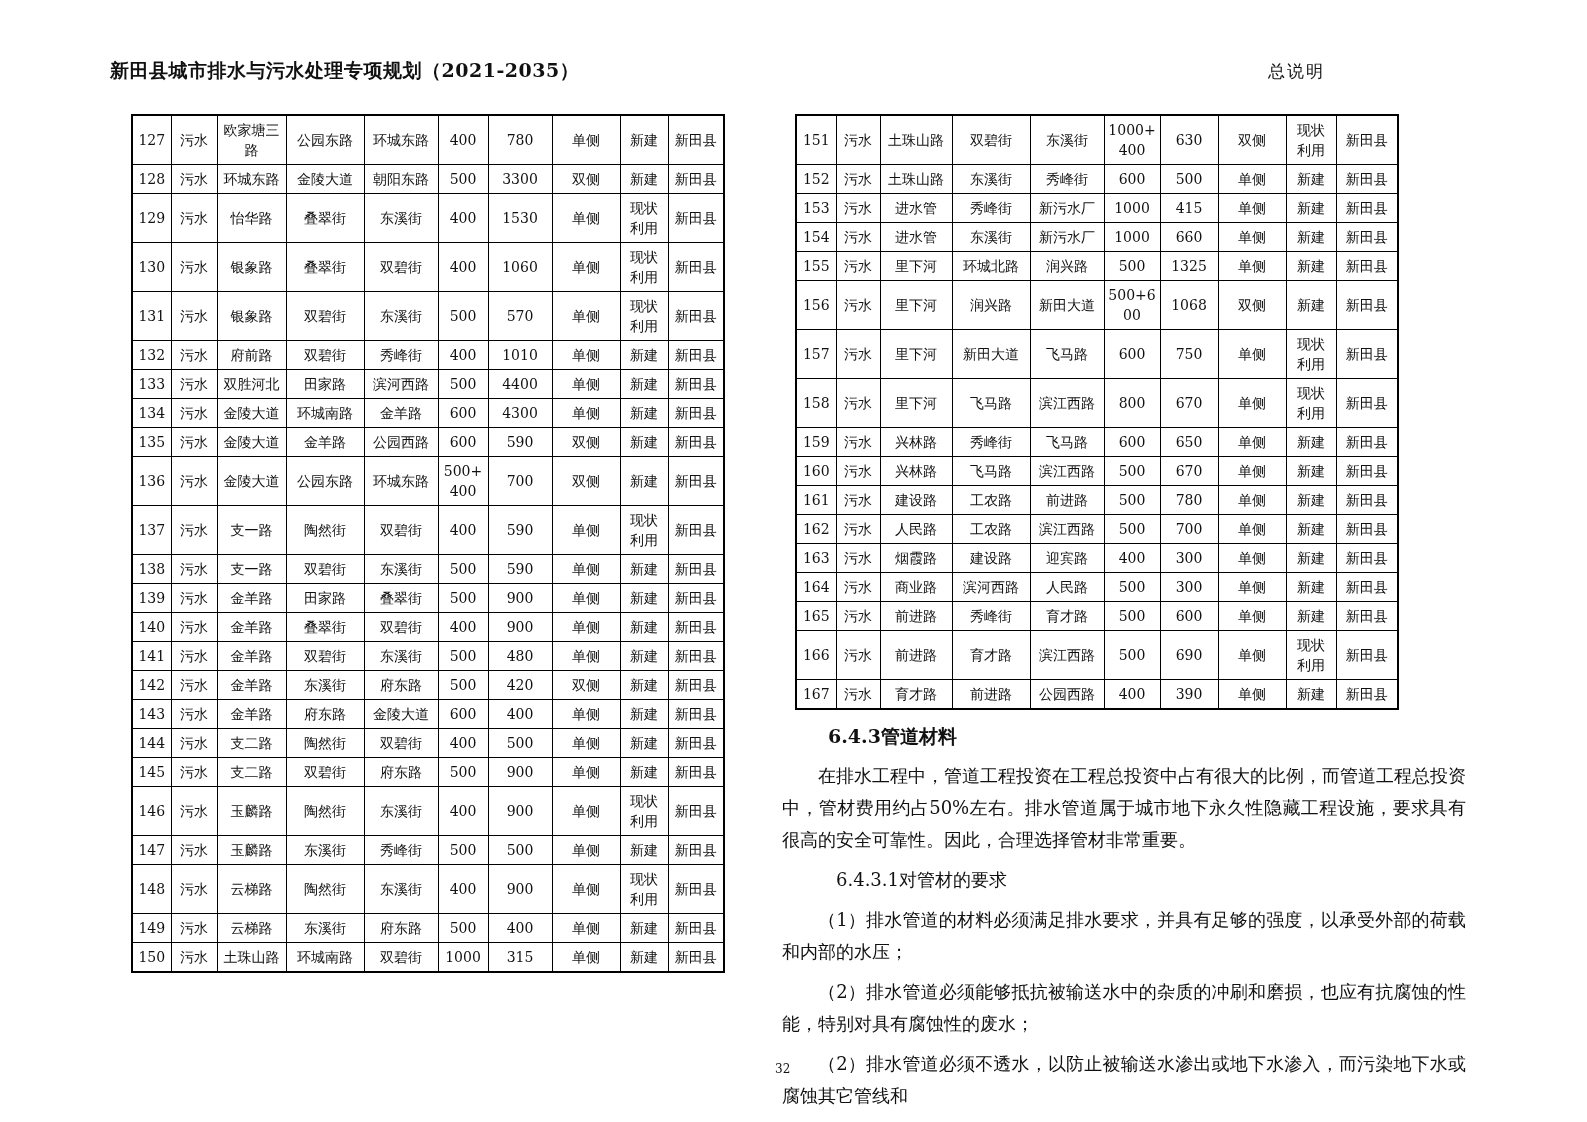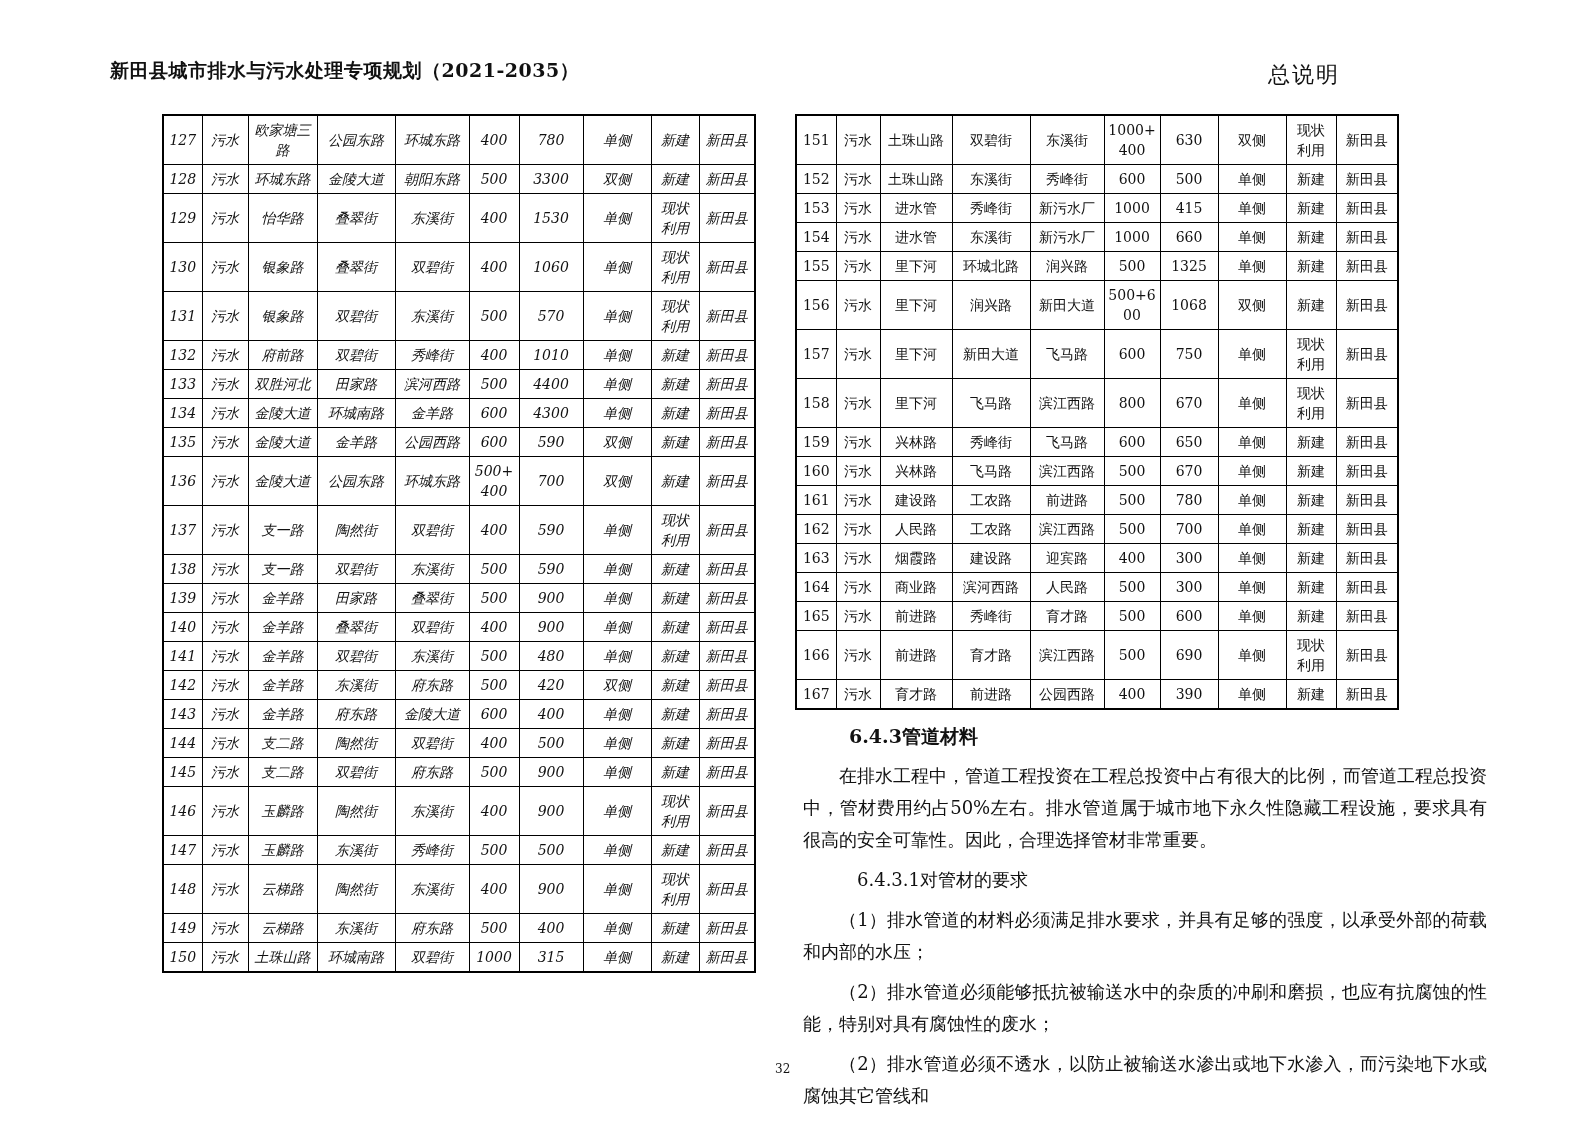--- a/index.html
+++ b/index.html
@@ -13,52 +13,52 @@
     padding-left:28px;
   }
   
   .hdr-left {
     position:absolute; left:110px; top:58px;
     font-size:19px; font-weight:bold; letter-spacing:0.5px;
     white-space:nowrap;
   }
   .hdr-right {
     position:absolute; left:1268px; top:60px;
-    font-size:22px; letter-spacing:2px; white-space:nowrap;
+    font-size:17px; letter-spacing:2px; white-space:nowrap;
   }
   
   table.pipes {
     position:absolute; top:114px;
     border-collapse:collapse; table-layout:fixed;
     border:2px solid #000;
   }
   table.pipes td {
     border:1px solid #000;
     text-align:center; vertical-align:middle;
     font-size:14px; line-height:20px;
     padding:4px 2px;
     word-break:break-all;
     overflow:hidden;
   }
   table.pipes td.c-status { padding:4px 4px; }
-  #tbl-left  { left:162px; width:592px;font-style:italic; }
+  #tbl-left  { left:131px; width:592px; }
   #tbl-right { left:795px; width:602px; }
   
   #tbl-left  .c0{width:39px} #tbl-left  .c1{width:46px} #tbl-left  .c2{width:69px}
   #tbl-left  .c3{width:78px} #tbl-left  .c4{width:74px} #tbl-left  .c5{width:50px}
   #tbl-left  .c6{width:64px} #tbl-left  .c7{width:68px} #tbl-left  .c8{width:48px}
   #tbl-left  .c9{width:56px}
   
   #tbl-right .c0{width:40px} #tbl-right .c1{width:44px} #tbl-right .c2{width:72px}
   #tbl-right .c3{width:78px} #tbl-right .c4{width:74px} #tbl-right .c5{width:56px}
   #tbl-right .c6{width:58px} #tbl-right .c7{width:68px} #tbl-right .c8{width:50px}
   #tbl-right .c9{width:62px}
   
   .section {
-    position:absolute; left:795px; top:720px; width:700px;
+    position:absolute; left:774px; top:720px; width:700px;
     font-size:18px; line-height:32px;
     text-align:justify;
   }
   .section h3 {
     margin:0; padding:0 0 0 54px;
     font-size:19px; font-weight:bold; line-height:32px;
   }
   .section p { margin:8px; }
   .p-body { text-indent:36px; }
   .p-sub  { text-indent:54px; }

